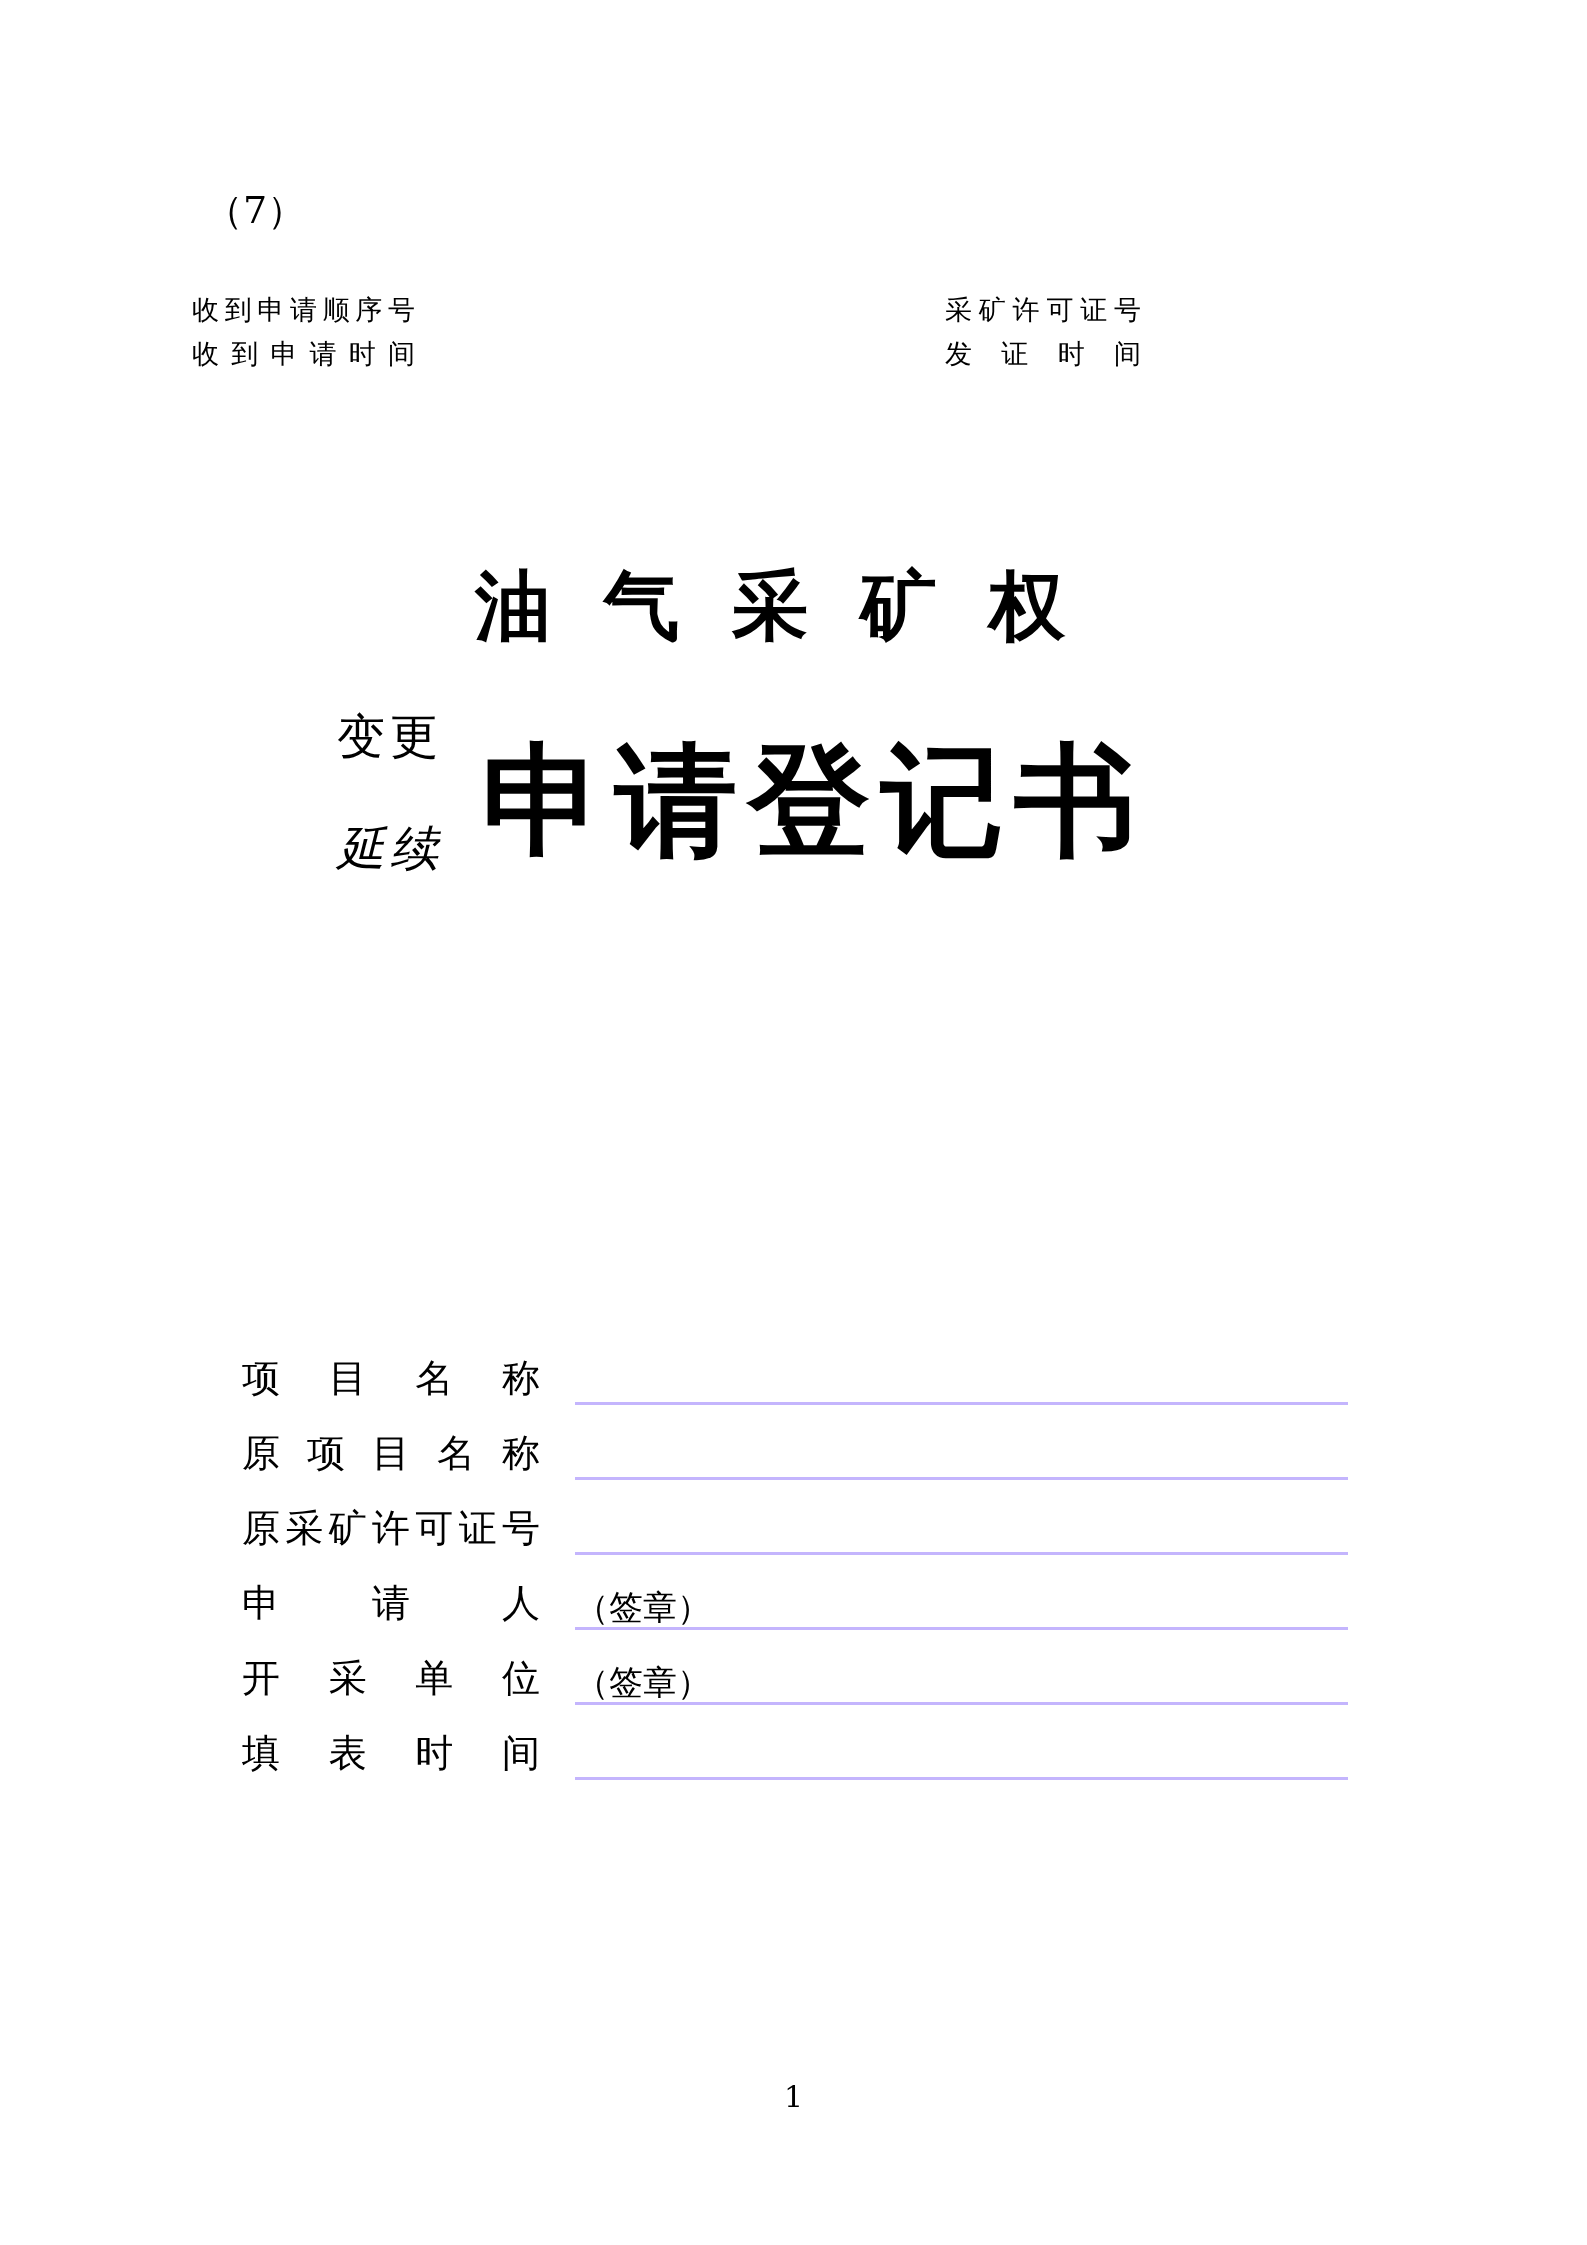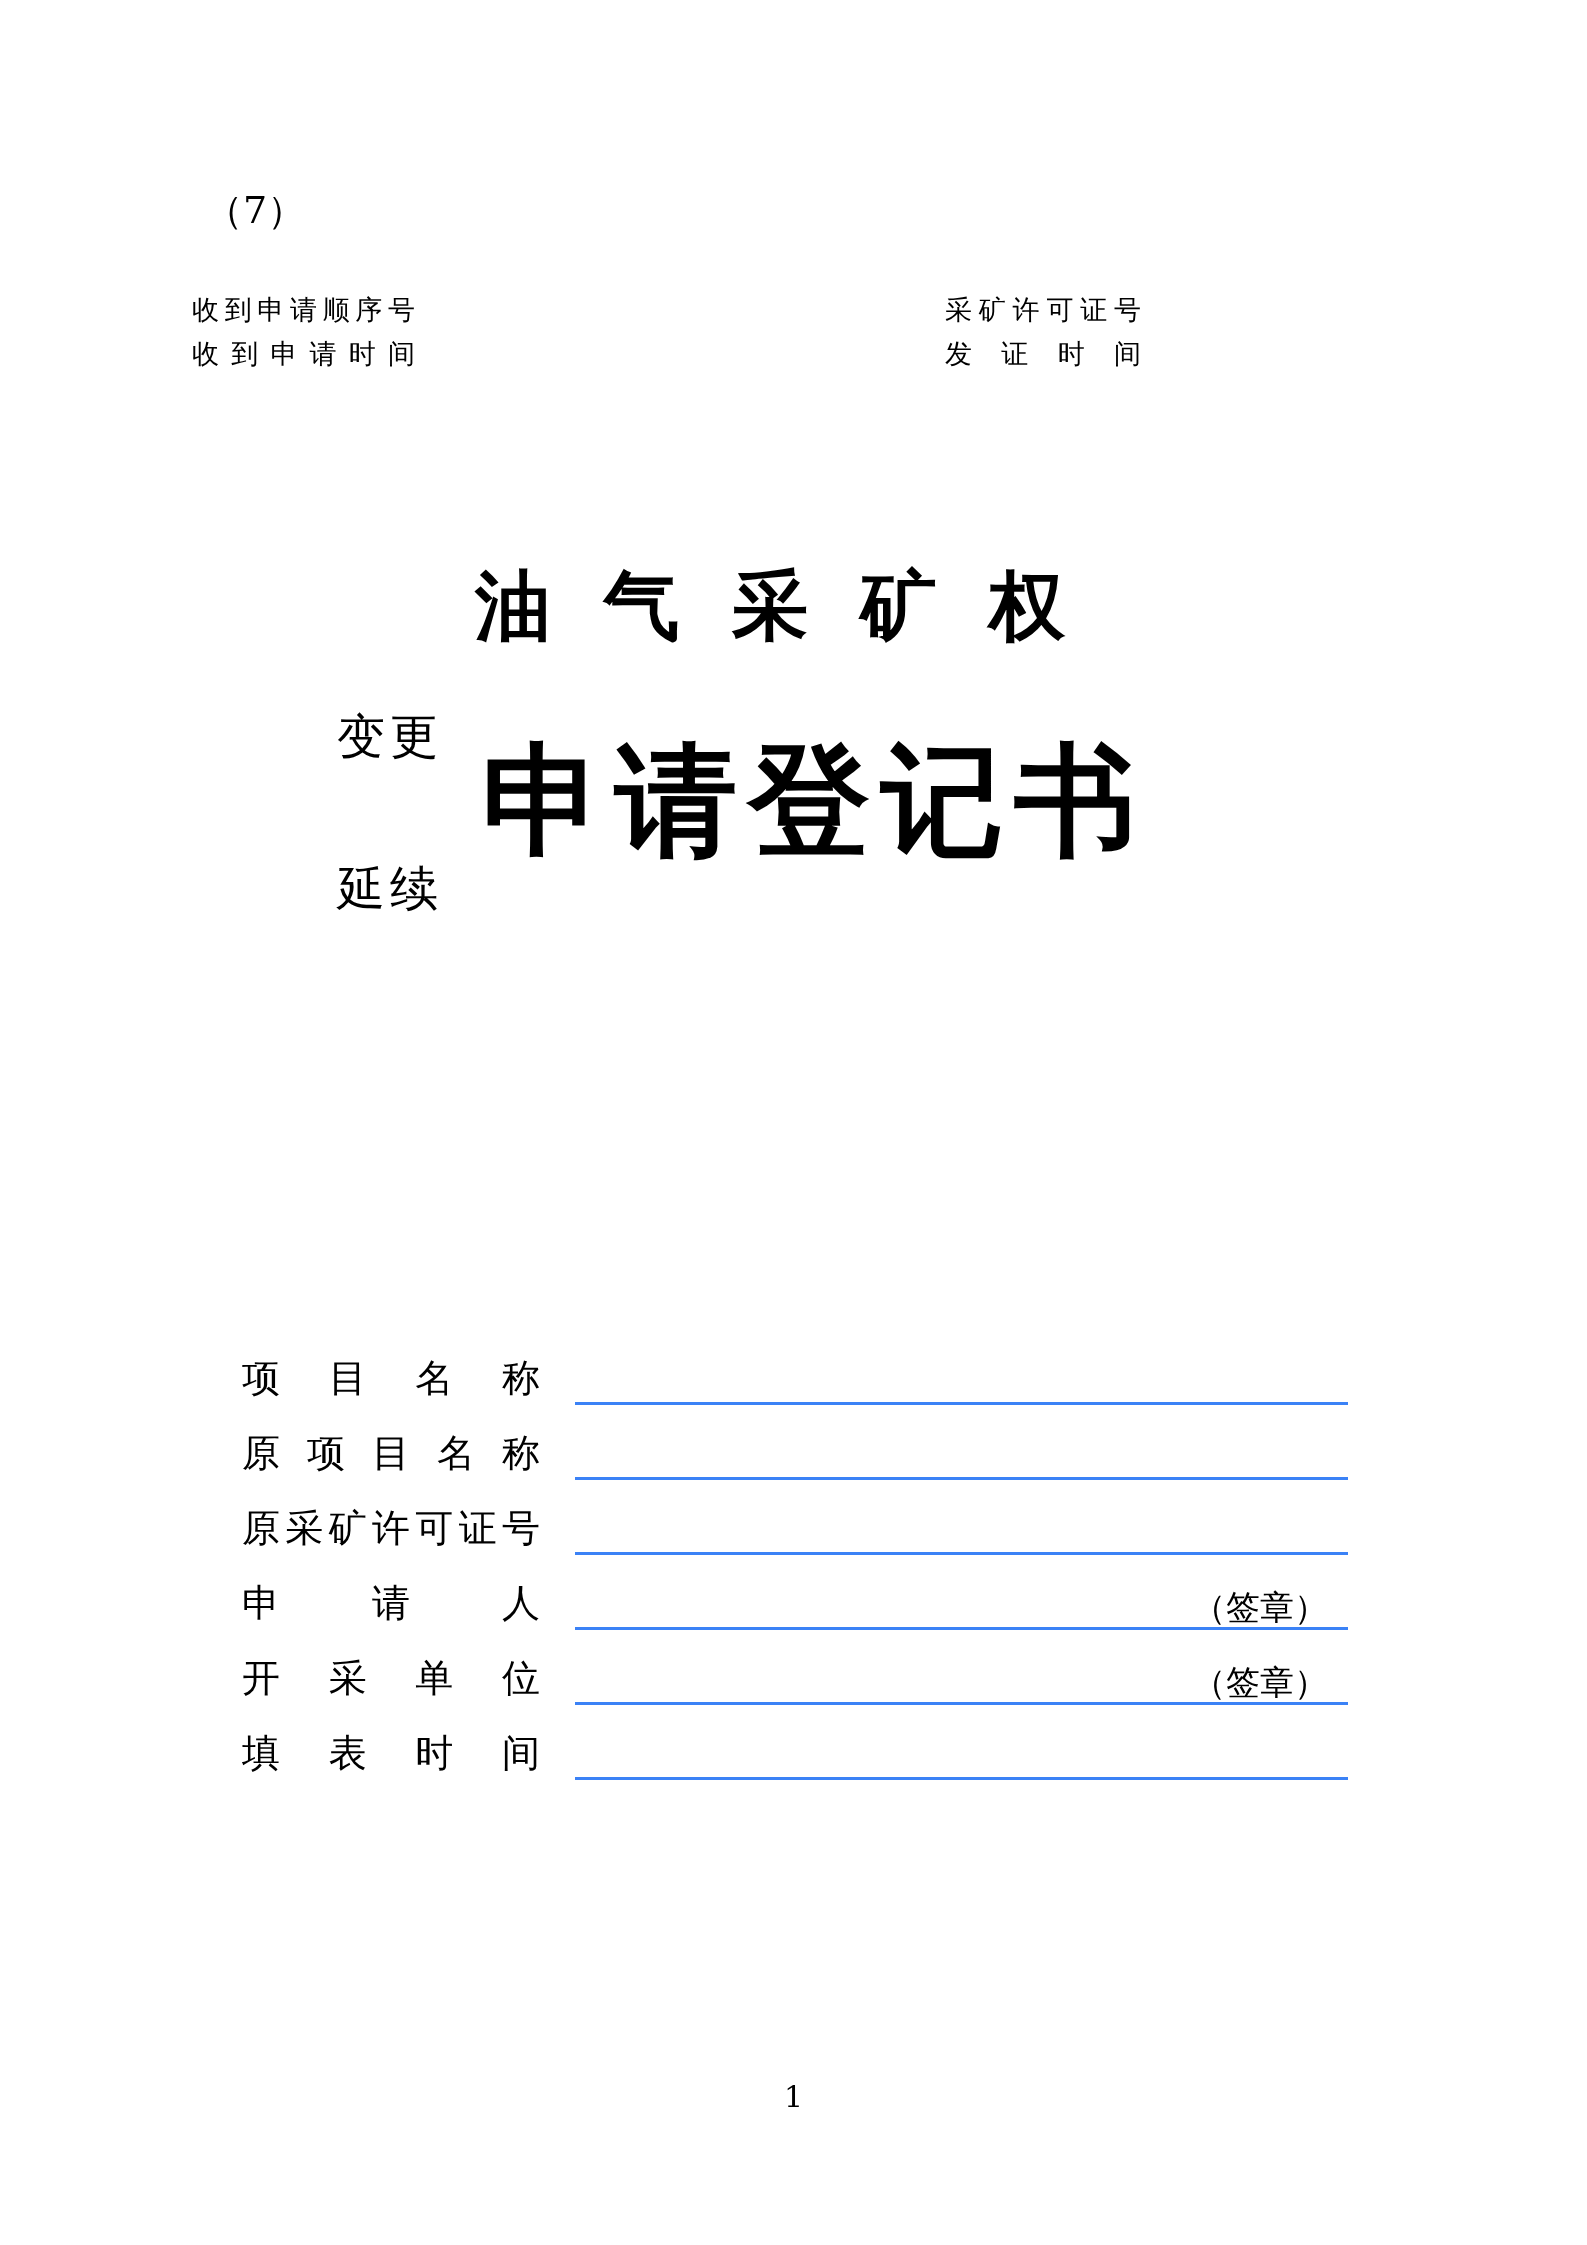--- a/index.html
+++ b/index.html
@@ -27,40 +27,40 @@
     position:absolute;left:475px;top:568px;width:590px;
     font-size:76px;line-height:1;font-weight:700;
     font-family:"DejaVu Sans","Liberation Sans",sans-serif;
   }
 
   .side-label{
     position:absolute;left:337px;
     font-size:48px;line-height:1;letter-spacing:5px;
   }
   .side-top{top:712px;}
-  .side-bottom{top:864px;}
+  .side-bottom{top:824px;font-style:italic;}
 
   .title-main{
     position:absolute;left:482px;top:740px;width:654px;
     font-size:122px;line-height:1;font-weight:900;
     font-family:"DejaVu Sans","Liberation Sans",sans-serif;
   }
 
   .form-row{
     position:absolute;left:242px;height:56px;
     display:flex;align-items:flex-end;
   }
   .form-label{
     width:298px;font-size:38px;line-height:1;
     padding-bottom:8px;
   }
   .form-line{
     width:773px;margin-left:35px;height:100%;
-    border-bottom:3px solid #3b82f6;
-    display:flex;justify-content:flex-end;align-items:flex-end;
+    border-bottom:3px solid #c4b5fd;
+    display:flex;align-items:flex-end;
   }
   .stamp{
     font-size:34px;line-height:1;
     padding:0 20px 3px 0;white-space:nowrap;
   }
 
   .page-num{
     position:absolute;left:0;top:2082px;width:100%;
     text-align:center;font-size:30px;line-height:1;
   }

